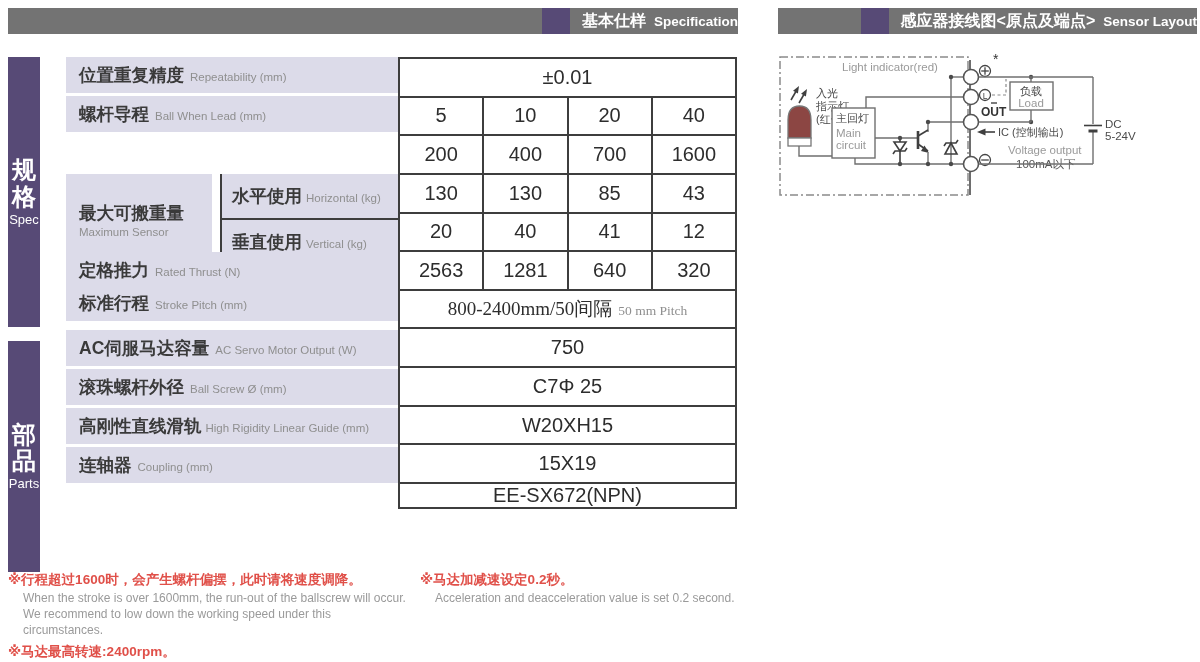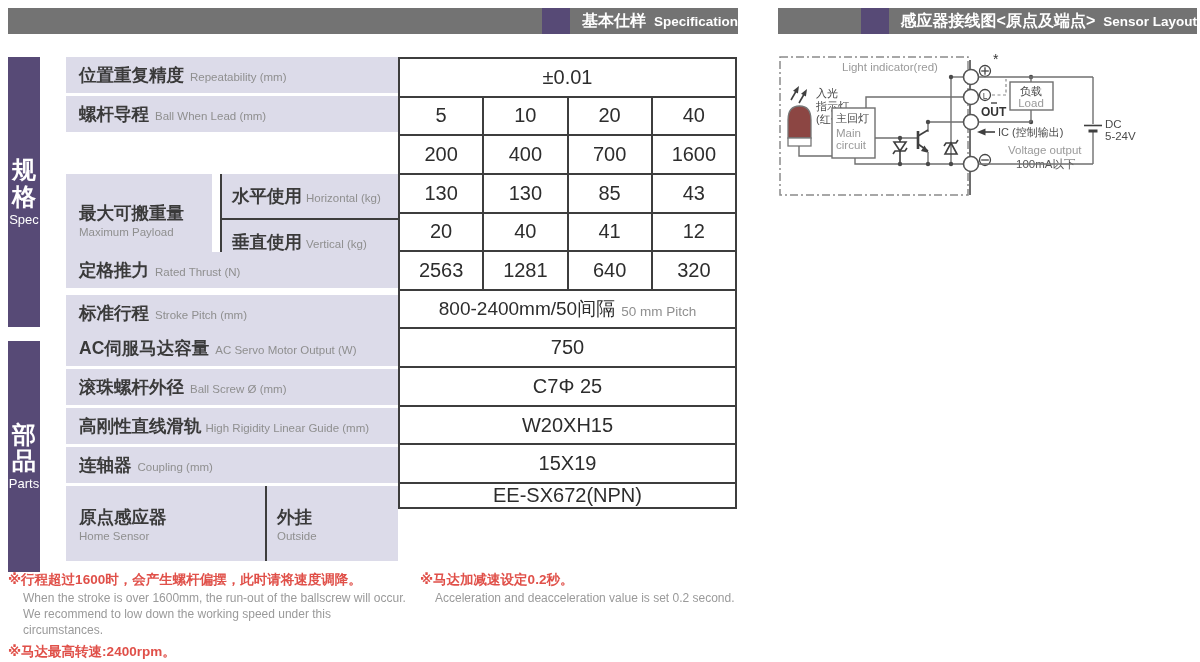--- a/index.html
+++ b/index.html
@@ -88,69 +88,59 @@
       <span class="en">Repeatability (mm)</span>
     </div>
   <div class="lbl" style="top:39px;">
       <span class="zh">螺杆导程</span>
       <span class="en">Ball When Lead (mm)</span>
     </div>
 
   <div class="blk" style="top:117px;height:90px;gap:8px;">
     <div class="cell-stack" style="width:146px;">
       <span class="zh-t">最大可搬重量</span>
-      <span class="en-t">Maximum Payload</span>
+      <span class="en-t">Maximum Sensor</span>
     </div>
     <div class="subs">
       <div class="sub">
           <span class="zh-t">水平使用</span>
           <span class="en-t" style="margin-left:4px;padding-top:3px;">Horizontal (kg)</span>
         </div>
       <div class="sub">
           <span class="zh-t">垂直使用</span>
           <span class="en-t" style="margin-left:4px;padding-top:3px;">Vertical (kg)</span>
         </div>
     </div>
   </div>
 
   <div class="lbl" style="top:195px;">
       <span class="zh">定格推力</span>
       <span class="en">Rated Thrust (N)</span>
     </div>
-  <div class="lbl" style="top:238px;">
+  <div class="lbl" style="top:228px;">
       <span class="zh">标准行程</span>
       <span class="en">Stroke Pitch (mm)</span>
     </div>
   <div class="lbl" style="top:273px;">
       <span class="zh">AC伺服马达容量</span>
       <span class="en">AC Servo Motor Output (W)</span>
     </div>
   <div class="lbl" style="top:312px;">
       <span class="zh">滚珠螺杆外径</span>
       <span class="en">Ball Screw Ø (mm)</span>
     </div>
   <div class="lbl" style="top:351px;">
       <span class="zh">高刚性直线滑轨</span>
       <span class="en" style="margin-left:4px;">High Rigidity Linear Guide (mm)</span>
     </div>
   <div class="lbl" style="top:390px;">
       <span class="zh">连轴器</span>
       <span class="en">Coupling (mm)</span>
     </div>
 
-  <div class="blk" style="top:429px;height:75px;">
-    <div class="cell-stack" style="width:199px;">
-      <span class="zh-t">原点感应器</span>
-      <span class="en-t">Home Sensor</span>
-    </div>
-    <div class="cell-stack" style="flex:1;border-left:2px solid #3d3d3d;padding-left:10px;">
-      <span class="zh-t">外挂</span>
-      <span class="en-t">Outside</span>
-    </div>
-  </div>
 
   <div class="vals">
     <div class="vrow">
         <div class="vcell">±0.01</div>
       </div>
     <div class="vrow">
       <div class="vcell">5</div>
         <div class="vcell">10</div>
         <div class="vcell">20</div>
         <div class="vcell">40</div>
@@ -173,21 +163,21 @@
         <div class="vcell">41</div>
         <div class="vcell">12</div>
     </div>
     <div class="vrow">
       <div class="vcell">2563</div>
         <div class="vcell">1281</div>
         <div class="vcell">640</div>
         <div class="vcell">320</div>
     </div>
     <div class="vrow">
-      <div class="vcell" style="font-size:19px;">
+      <div class="vcell" style="font-size:19px;font-family:Liberation Serif, serif;">
           <span>800-2400mm/50间隔</span>
           <span class="vsuffix">50 mm Pitch</span>
         </div>
     </div>
     <div class="vrow">
         <div class="vcell">750</div>
       </div>
     <div class="vrow">
         <div class="vcell">C7Φ 25</div>
       </div>

